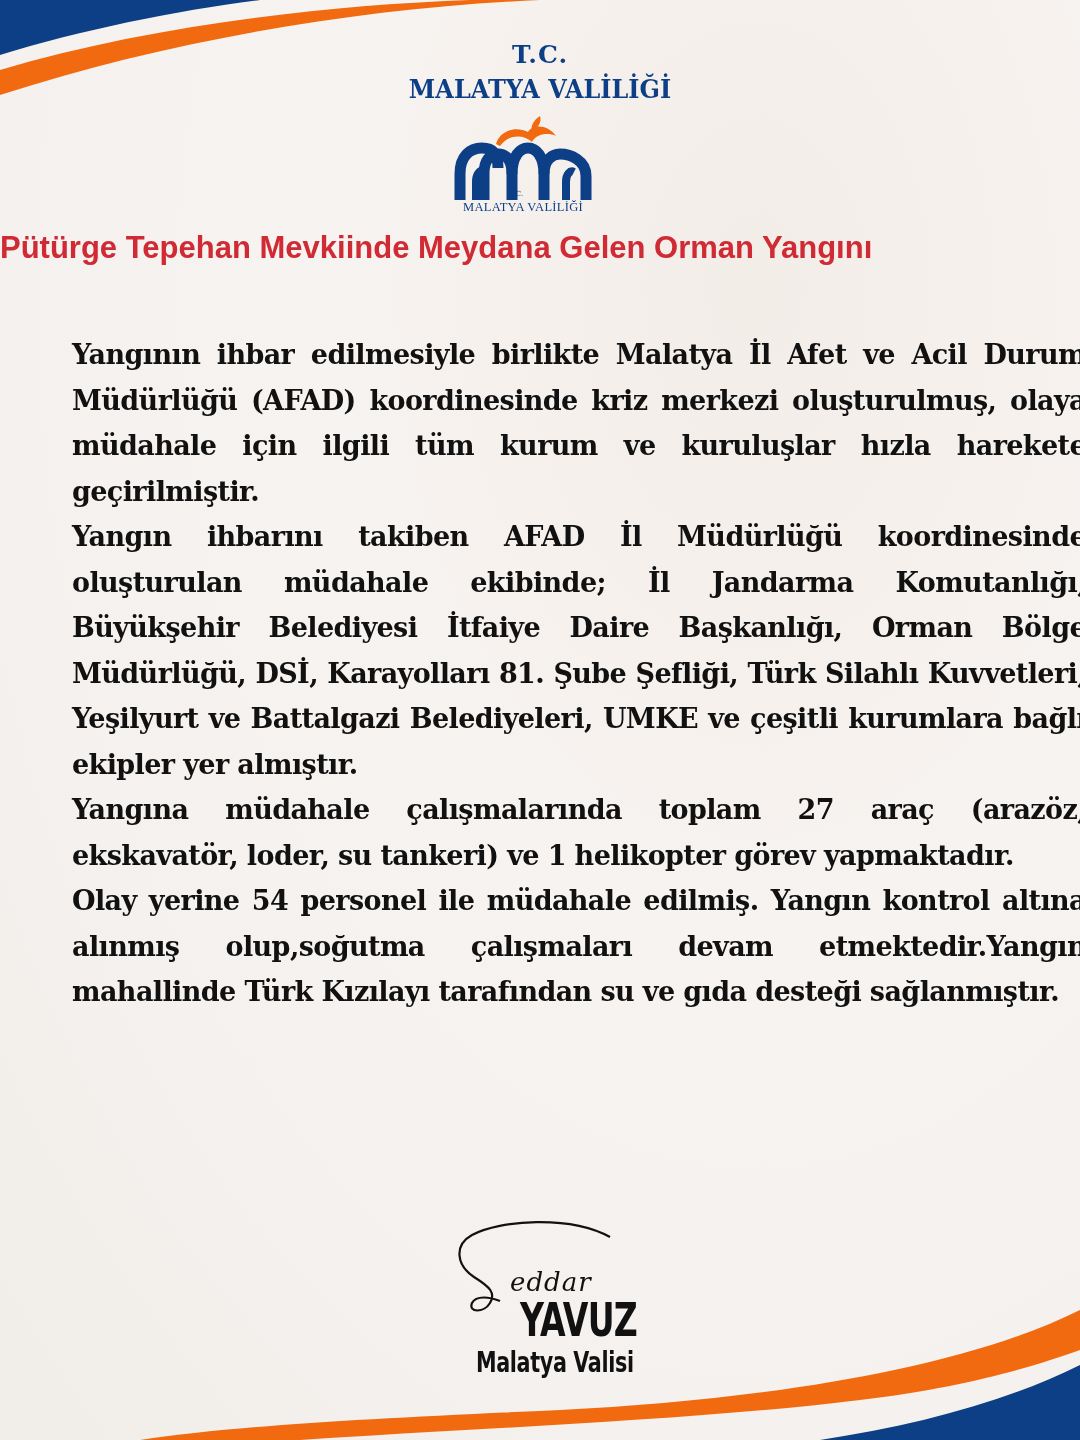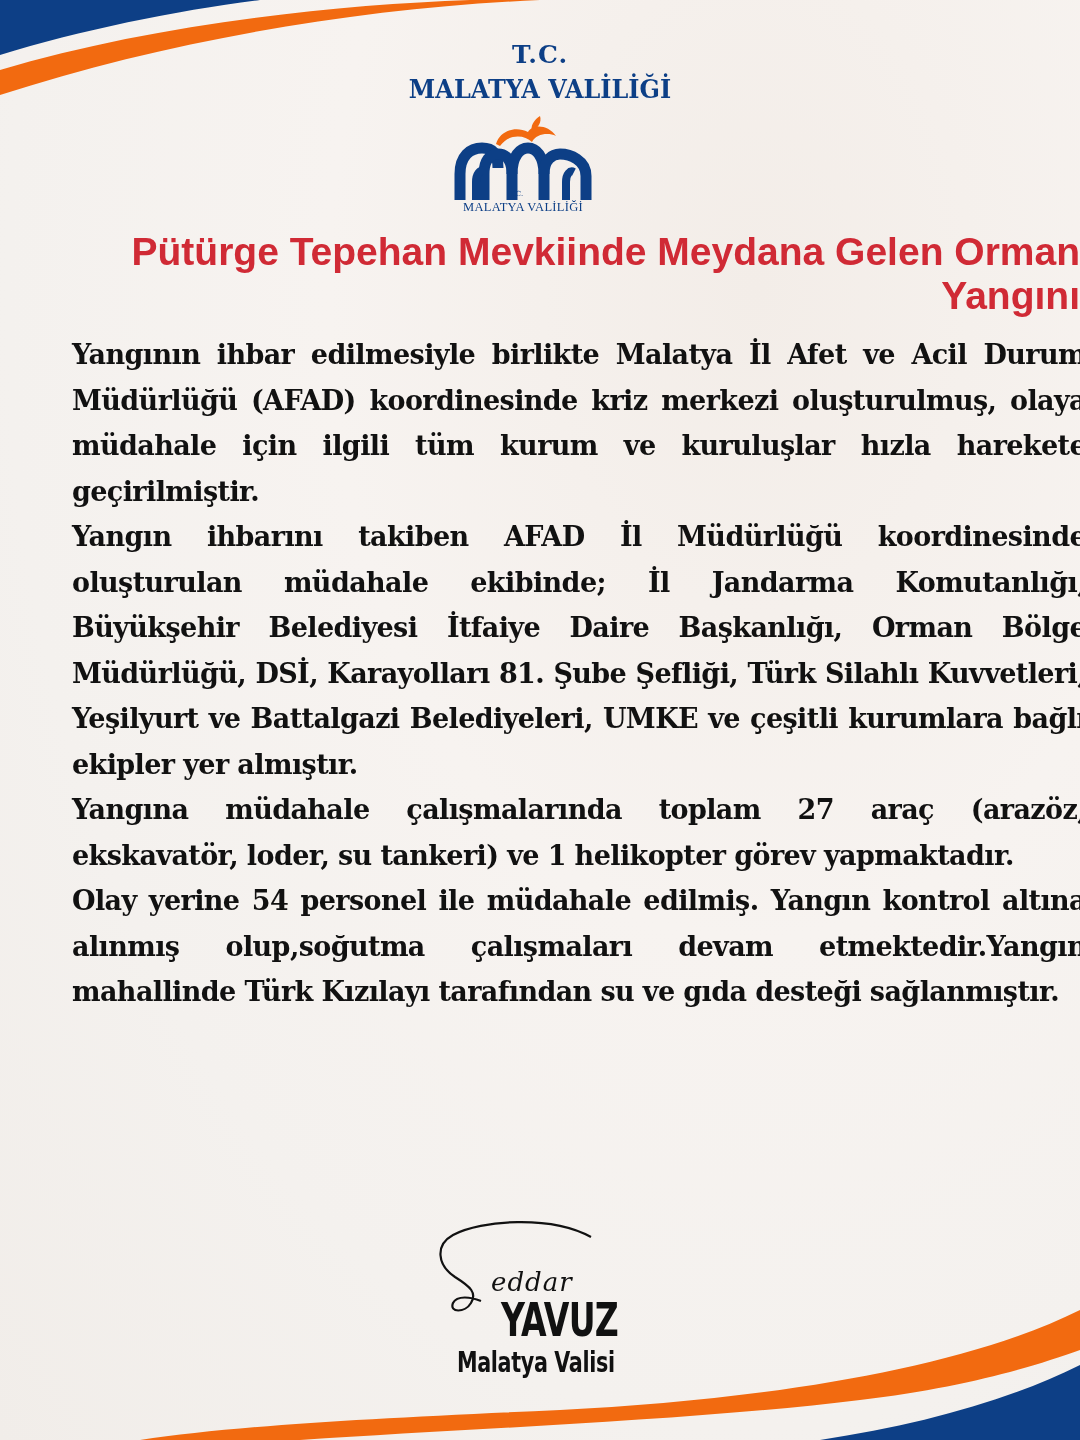--- a/index.html
+++ b/index.html
@@ -12,29 +12,29 @@
     .deco-top { top: 0; height: 120px; }
     .deco-bottom { bottom: 0; height: 180px; }
 
     .header { position: absolute; top: 38px; left: 0; width: 1080px; text-align: center; }
     .tc { font-family: "DejaVu Serif", serif; font-weight: bold; color: #0d3f86; font-size: 25px; letter-spacing: 1px; line-height: 34px; }
     .gov { font-family: "DejaVu Serif", serif; font-weight: bold; color: #0d3f86; font-size: 26px; letter-spacing: 0px; line-height: 34px; transform: scaleX(0.92); }
     .logo { position: absolute; top: 112px; left: 448px; width: 150px; height: 110px; }
     .logo-tc { position: absolute; top: 78px; left: 62px; font-size: 7px; color: #0d3f86; font-family: "DejaVu Serif", serif; }
     .logo-text { position: absolute; top: 88px; left: 0; width: 150px; text-align: center; font-size: 12.5px; color: #0d3f86; font-family: "Liberation Serif", serif; letter-spacing: 0.3px; }
 
-    .title { position: absolute; top: 230px; left: 0; width: 1080px; text-align: right;
-      font-family: "Liberation Sans", sans-serif; font-weight: bold; color: #d02a35; font-size: 39px; }
+    .title { position: absolute; top: 230px; left: 0; width: 1080px; text-align: left;
+      font-family: "Liberation Sans", sans-serif; font-weight: bold; color: #d02a35; font-size: 31px; }
 
     .body-text { position: absolute; top: 332px; left: 41px; width: 1014px;
       font-family: "DejaVu Serif", serif; font-weight: bold; color: #111; font-size: 27px;
       line-height: 45.5px; text-align: justify; letter-spacing: -0.6px; margin-left: 31px; }
     .body-text p { margin: 0; }
 
-    .signature { position: absolute; top: 1215px; left: 431px; width: 200px; height: 175px; }
+    .signature { position: absolute; top: 1215px; left: 450px; width: 200px; height: 175px; }
     .sig-first { position: absolute; top: 52px; left: 60px; font-family: "DejaVu Serif", serif; font-style: italic; font-size: 26px; color: #111; letter-spacing: 1px; }
     .sig-last { position: absolute; top: 78px; left: 70px; font-family: "DejaVu Sans", sans-serif; font-weight: bold; font-size: 46px; color: #111; transform: scaleX(0.72); transform-origin: left; letter-spacing: -1px; }
     .sig-title { position: absolute; top: 131px; left: 26px; font-family: "DejaVu Sans", sans-serif; font-weight: bold; font-size: 28px; color: #111; transform: scaleX(0.74); transform-origin: left; letter-spacing: -0.5px; white-space: nowrap; }
   </style>
 </head>
 <body>
 
 <svg class="deco deco-top" viewBox="0 0 1080 120" preserveAspectRatio="none">
   <path d="M0,0 L260,0 C180,10 80,30 0,55 Z" fill="#0d3f86"></path>
   <path d="M0,62 C120,30 260,8 420,0 L0,0 Z" fill="#ffffff" opacity="0"></path>

